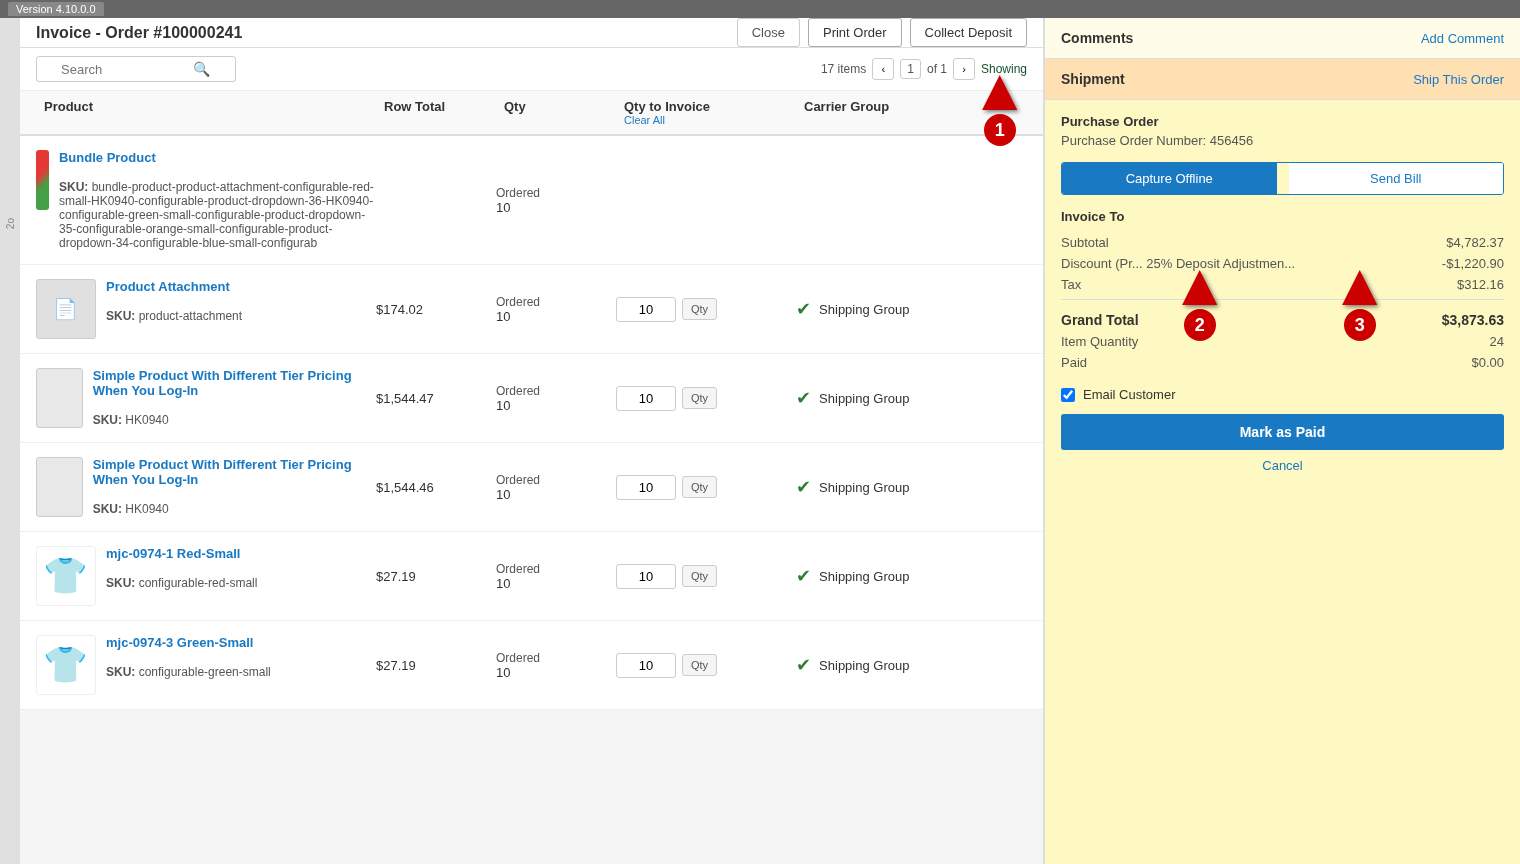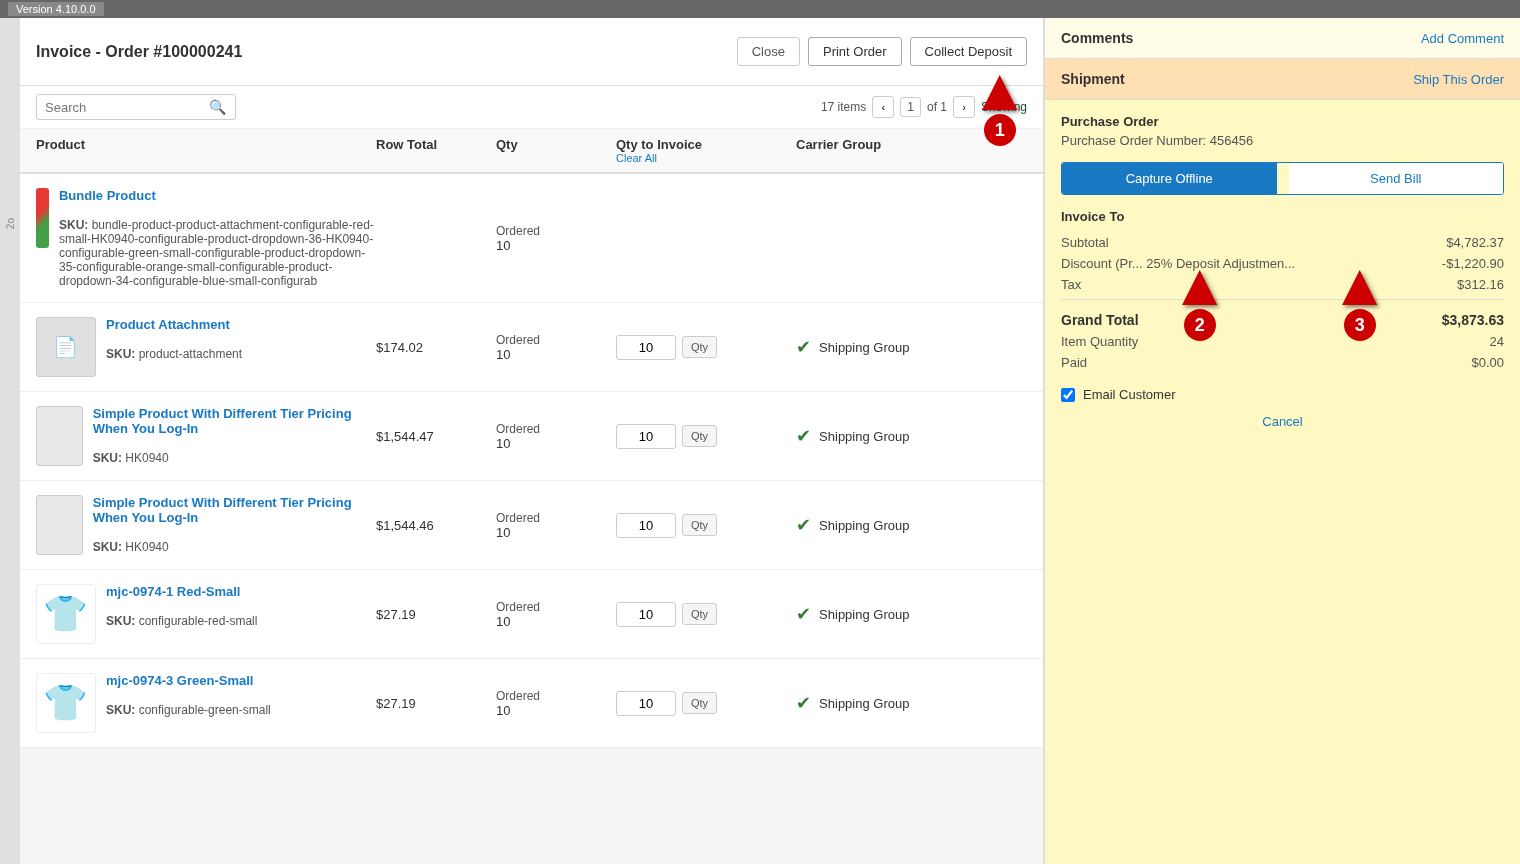--- a/index.html
+++ b/index.html
@@ -1,36 +1,36 @@
 <!DOCTYPE html>
 <html><head>
   <meta charset="utf-8">
   <style>
     * { box-sizing: border-box; margin: 0; padding: 0; }
     body { font-family: Arial, sans-serif; font-size: 13px; background: #f5f5f5; color: #333; overflow: hidden; }
 
     
     .left-panel { flex: 1; display: flex; flex-direction: column; border-right: 1px solid #ddd; overflow: hidden; }
 
-    .header { display: flex; align-items: center; justify-content: space-between; padding: 19px 16px; border-bottom: 1px solid #ddd; background: #fff; }
+    .header { display: flex; align-items: center; justify-content: space-between; padding: 0 16px; border-bottom: 1px solid #ddd; background: #fff; }
     .header-title { font-size: 16px; font-weight: bold; color: #333; }
     .header-actions { display: flex; gap: 8px; }
     .btn { padding: 6px 14px; border-radius: 3px; border: 1px solid #ccc; cursor: pointer; font-size: 13px; background: #fff; color: #555; }
     .btn-primary { background: #fff; border: 1px solid #aaa; color: #333; }
 
     .toolbar { display: flex; align-items: center; justify-content: space-between; padding: 8px 16px; border-bottom: 1px solid #eee; background: #fff; }
-    .search-box { display: flex; align-items: center; border: 1px solid #ccc; border-radius: 3px; padding: 4px 8px; width: 200px; background: #fff; }
+    .search-box { display: flex; align-items: center; border: 1px solid #ccc; border-radius: 3px; padding: 4px 24px; width: 200px; background: #fff; }
     .search-box input { border: none; outline: none; font-size: 13px; width: 100%; }
     .search-icon { color: #999; font-size: 14px; }
 
     .pagination { display: flex; align-items: center; gap: 6px; font-size: 12px; color: #555; }
     .page-nav { background: none; border: 1px solid #ccc; border-radius: 3px; width: 22px; height: 22px; cursor: pointer; font-size: 11px; display: flex; align-items: center; justify-content: center; }
     .page-num { border: 1px solid #ccc; border-radius: 3px; padding: 2px 6px; font-size: 12px; }
 
-    .table-header { display: grid; grid-template-columns: 340px 120px 120px 180px 1fr; padding: 8px 16px; border-bottom: 2px solid #ddd; background: #f9f9f9; font-weight: bold; font-size: 13px; }
+    .table-header { display: grid; grid-template-columns: 340px 120px 120px 180px 1fr; padding: 8px 24px; border-bottom: 2px solid #ddd; background: #f9f9f9; font-weight: bold; font-size: 13px; }
     .qty-invoice-col { display: flex; flex-direction: column; }
     .clear-all { font-size: 11px; color: #1979c3; cursor: pointer; font-weight: normal; }
 
     .table-body { flex: 1; overflow-y: auto; }
 
     .product-row { display: grid; grid-template-columns: 340px 120px 120px 180px 1fr; padding: 14px 16px; border-bottom: 1px solid #eee; align-items: center; background: #fff; }
     .product-cell { display: flex; align-items: flex-start; gap: 10px; }
     .product-info { display: flex; flex-direction: column; gap: 15px; }
     .product-name { font-weight: bold; color: #1979c3; }
     .product-sku { color: #555; font-size: 12px; }
@@ -349,20 +349,21 @@
           </div>
         </div>
 
         
         <div class="email-customer">
           <input type="checkbox" checked="" class="email-checkbox" style="">
           <span>Email Customer</span>
         </div>
 
         
+        <button class="mark-paid-btn">Mark as Paid</button>
         <span class="cancel-link">Cancel</span>
       </div>
     </div>
   </div>
 
   <div style="position:absolute; top:55px; left:970px; pointer-events:none; z-index:200;">
     <div style="font-size:60px; color:#cc0000; text-shadow: 2px 2px 4px rgba(0,0,0,0.5);">▲</div>
     <div style="background:#cc0000; color:white; width:32px; height:32px; border-radius:50%; display:flex; align-items:center; justify-content:center; font-weight:bold; font-size:18px; margin: -10px auto 0;">1</div>
   </div>
 

